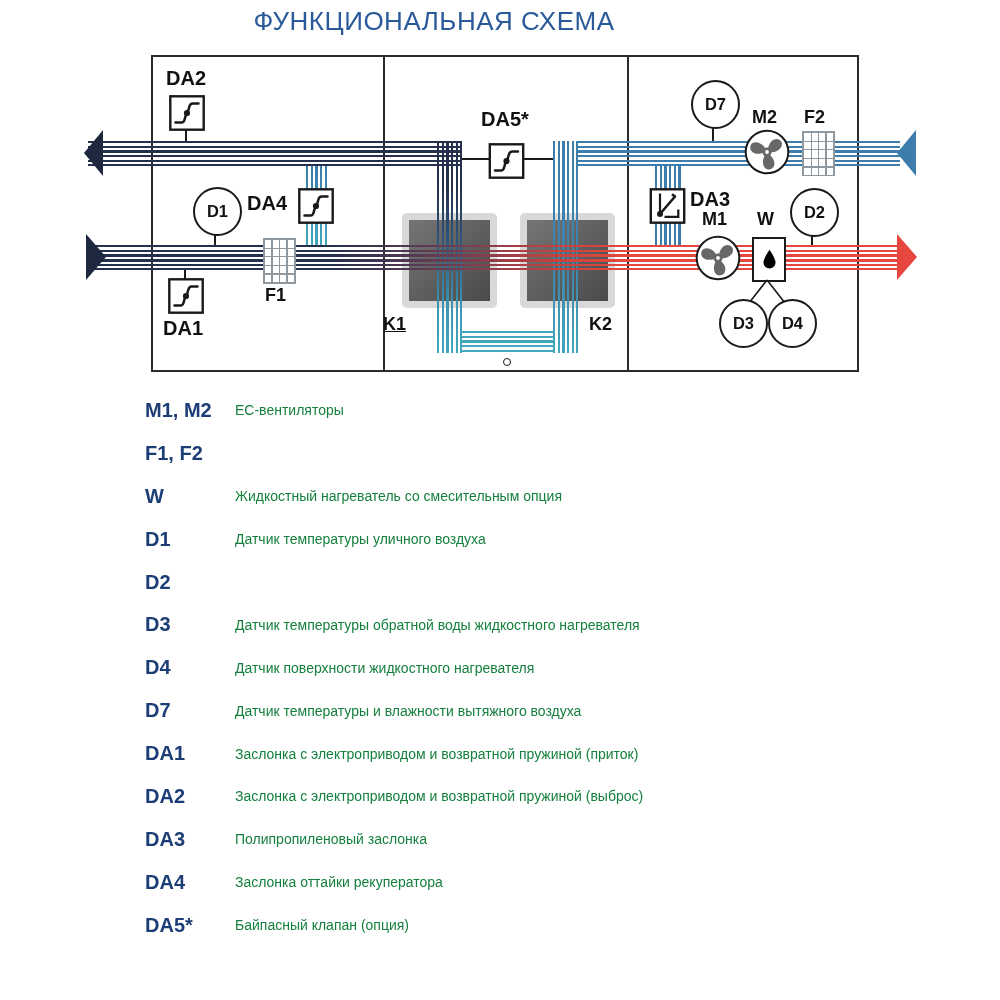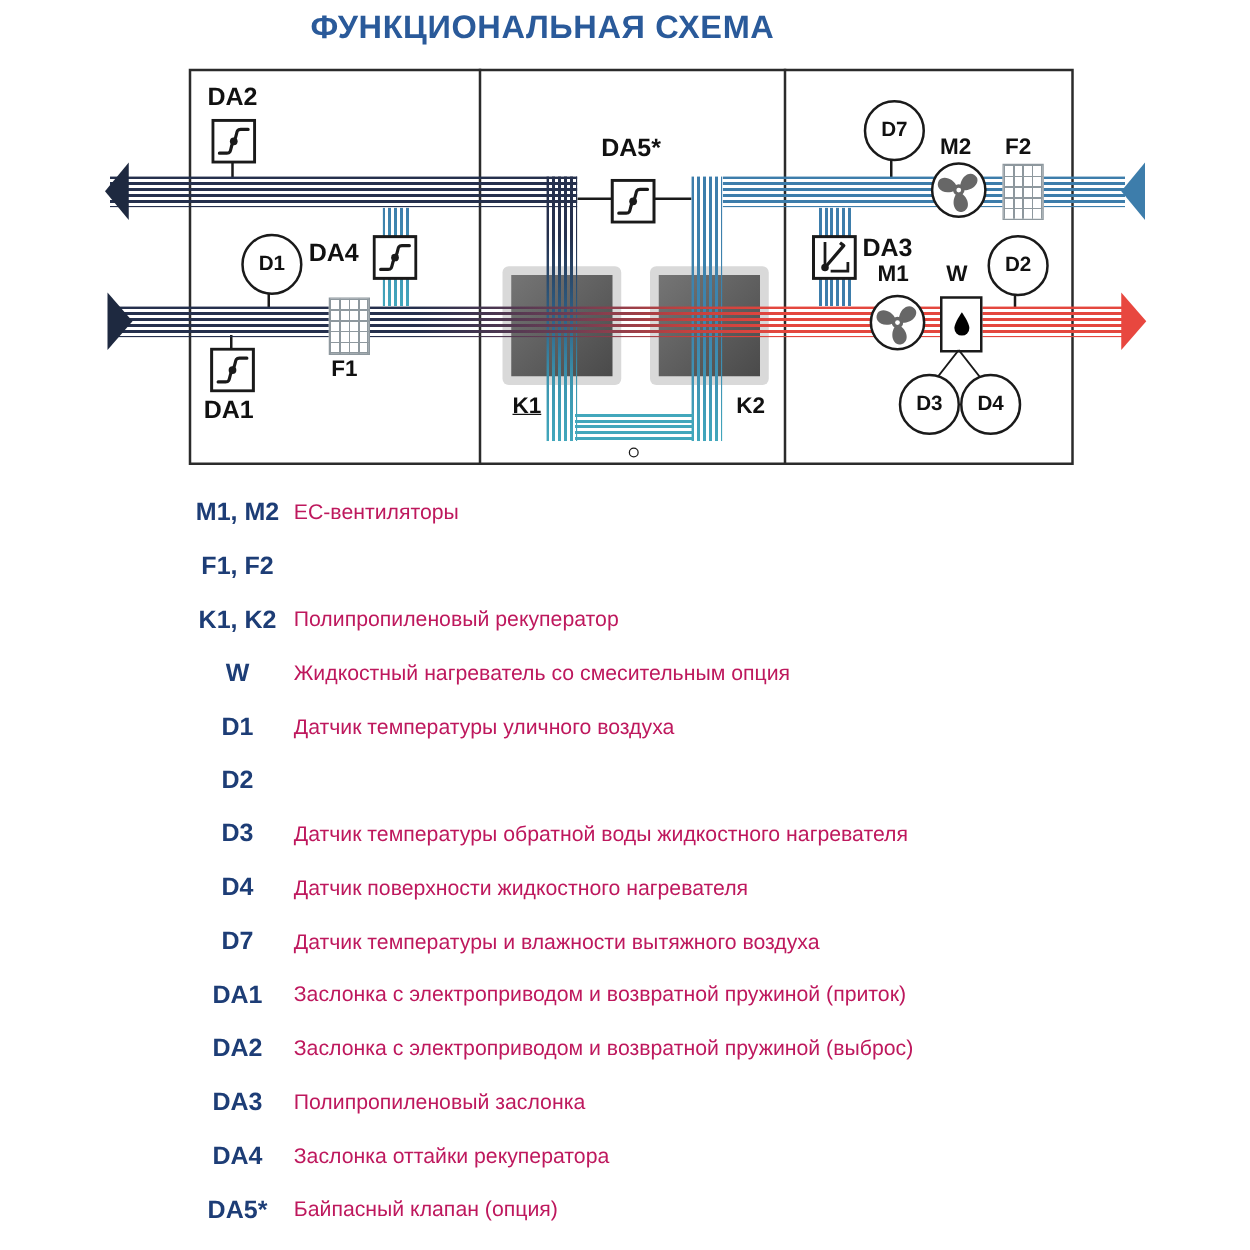--- a/index.html
+++ b/index.html
@@ -1,20 +1,20 @@
 <!DOCTYPE html>
 <html><head>
 <meta charset="utf-8">
 <style>
   html,body{margin:0;padding:0;background:#fff;width:1000px;height:1000px;position:relative;
     font-family:"Liberation Sans",sans-serif;overflow:hidden;}
   .abs{position:absolute;}
 
   
-  #title{left:0;top:6px;width:868px;text-align:center;font-size:26px;font-weight:700;
+  #title{left:0;top:6px;width:868px;text-align:center;font-size:26px;font-weight:400;
     color:#2a5a9a;letter-spacing:.5px;}
 
   
   .box{border:2px solid #2b2b2b;background:transparent;}
   .divider{width:2px;background:#2b2b2b;}
 
   
   .kblock{background:#d9d9d9;border-radius:5px;}
   .kinner{position:absolute;left:7px;top:7px;width:81px;height:81px;
     background:linear-gradient(135deg,#757575,#4a4a4a);}
@@ -33,23 +33,23 @@
   .sensor{width:45px;height:45px;border:2.3px solid #1a1a1a;border-radius:50%;background:#fff;
     display:flex;align-items:center;justify-content:center;font-weight:700;font-size:16.5px;color:#111;}
   .filter{background:#fff;border:1.3px solid #8e989e;
     background-image:repeating-linear-gradient(90deg,#8e989e 0 1.2px,transparent 1.2px 7.5px),
                      repeating-linear-gradient(180deg,#8e989e 0 1.2px,transparent 1.2px 8.6px);}
   .lbl{font-weight:700;color:#111;font-size:20px;white-space:nowrap;}
   .lbl.sm{font-size:18px;}
 
   
   #legend{left:145px;top:389px;width:800px;}
-  .lrow{display:flex;align-items:center;height:42.9px;text-align:center;}
+  .lrow{display:flex;align-items:center;height:42.9px;}
   .lcode{width:90px;flex:0 0 90px;font-weight:700;font-size:20px;color:#1d3d76;}
-  .ldesc{font-size:17px;color:#be185d;}
+  .ldesc{font-size:14px;color:#15803d;}
 </style>
 </head>
 <body>
 
 <div class="abs" id="title">ФУНКЦИОНАЛЬНАЯ СХЕМА</div>
 
 <div class="abs" style="left:0;top:0;width:1000px;height:1000px;">
 
   <div class="abs box" style="left:151px;top:55px;width:704px;height:313px;"></div>
   <div class="abs divider" style="left:383px;top:55px;height:317px;"></div>
@@ -169,37 +169,33 @@
   <div class="abs lbl" style="left:166px;top:67px;">DA2</div>
   <div class="abs lbl" style="left:163px;top:317px;">DA1</div>
   <div class="abs lbl" style="left:247px;top:192px;">DA4</div>
   <div class="abs lbl" style="left:481px;top:108px;">DA5*</div>
   <div class="abs lbl" style="left:690px;top:188px;">DA3</div>
   <div class="abs lbl sm" style="left:265px;top:285px;">F1</div>
   <div class="abs lbl sm" style="left:804px;top:107px;">F2</div>
   <div class="abs lbl sm" style="left:752px;top:107px;">M2</div>
   <div class="abs lbl sm" style="left:702px;top:209px;">M1</div>
   <div class="abs lbl sm" style="left:757px;top:209px;">W</div>
-  <div class="abs lbl sm" style="left:410px;top:314px;text-decoration:underline;">K1</div>
+  <div class="abs lbl sm" style="left:383px;top:314px;text-decoration:underline;">K1</div>
   <div class="abs lbl sm" style="left:589px;top:314px;">K2</div>
 </div>
 
 <div class="abs" id="legend">
   <div class="lrow">
       <span class="lcode">M1, M2</span>
       <span class="ldesc">ЕС-вентиляторы</span>
     </div>
   <div class="lrow">
       <span class="lcode">F1, F2</span>
     </div>
   <div class="lrow">
-      <span class="lcode">K1, K2</span>
-      <span class="ldesc">Полипропиленовый рекуператор</span>
-    </div>
-  <div class="lrow">
       <span class="lcode">W</span>
       <span class="ldesc">Жидкостный нагреватель со смесительным опция</span>
     </div>
   <div class="lrow">
       <span class="lcode">D1</span>
       <span class="ldesc">Датчик температуры уличного воздуха</span>
     </div>
   <div class="lrow">
       <span class="lcode">D2</span>
     </div>

